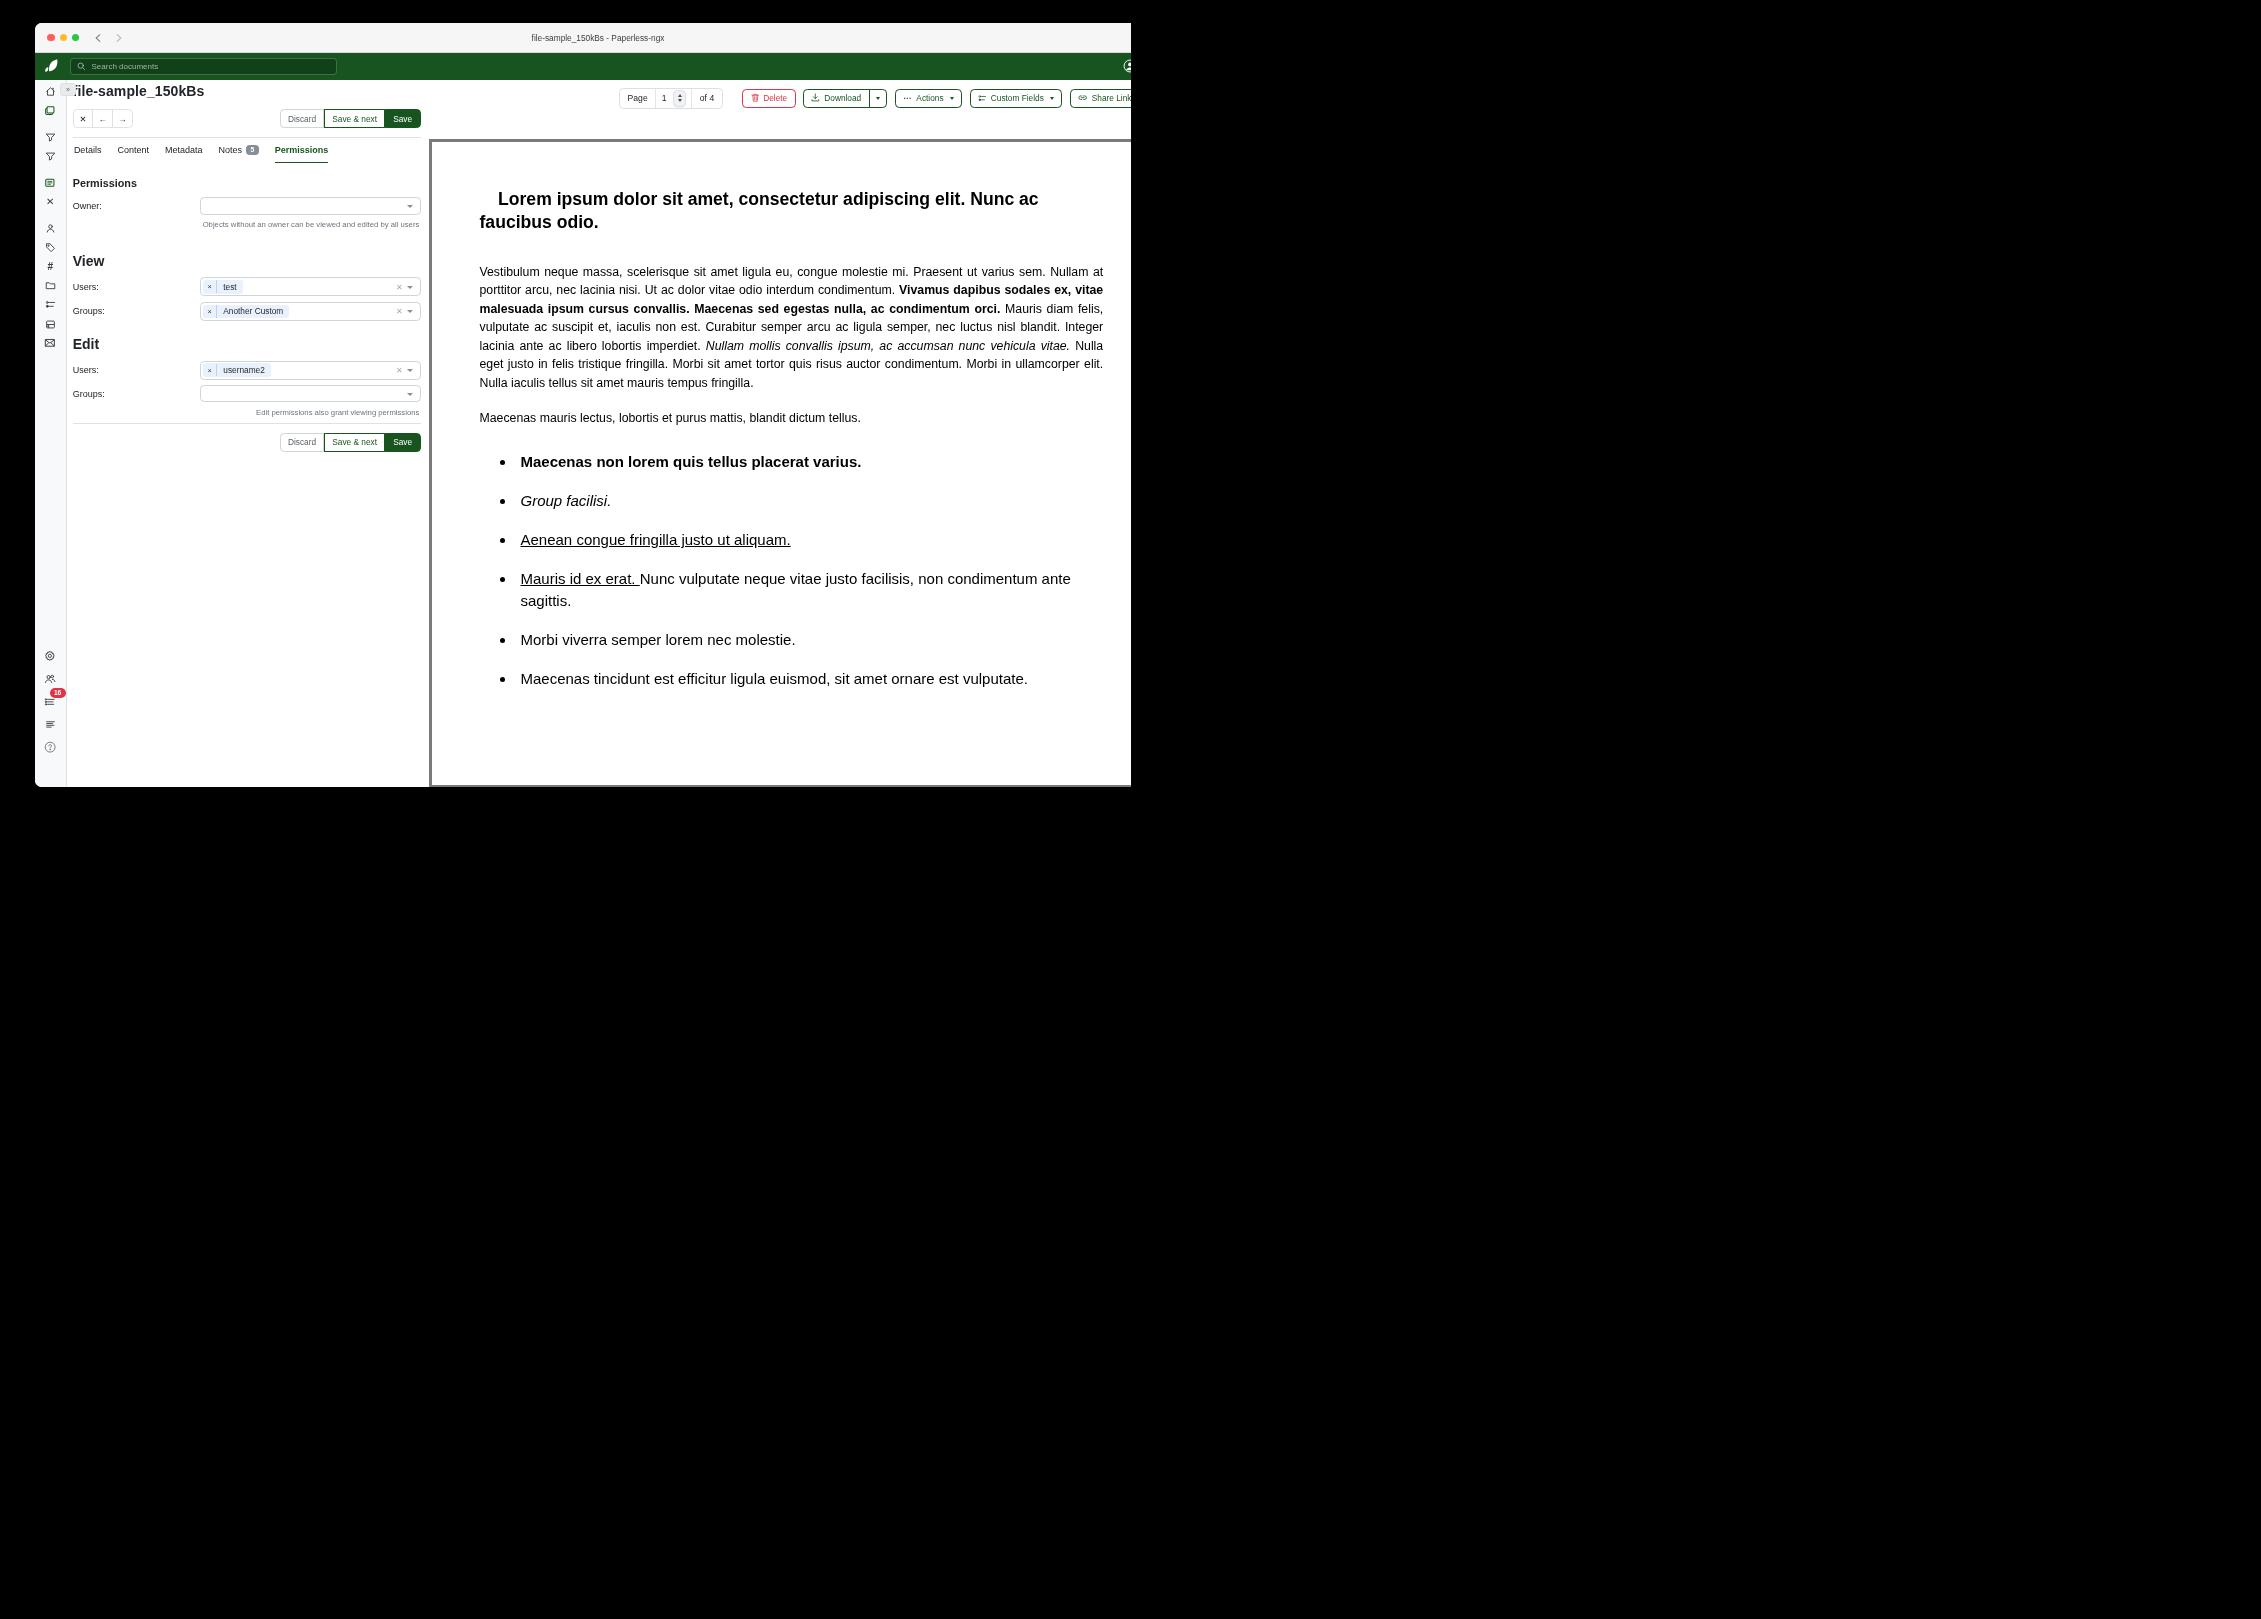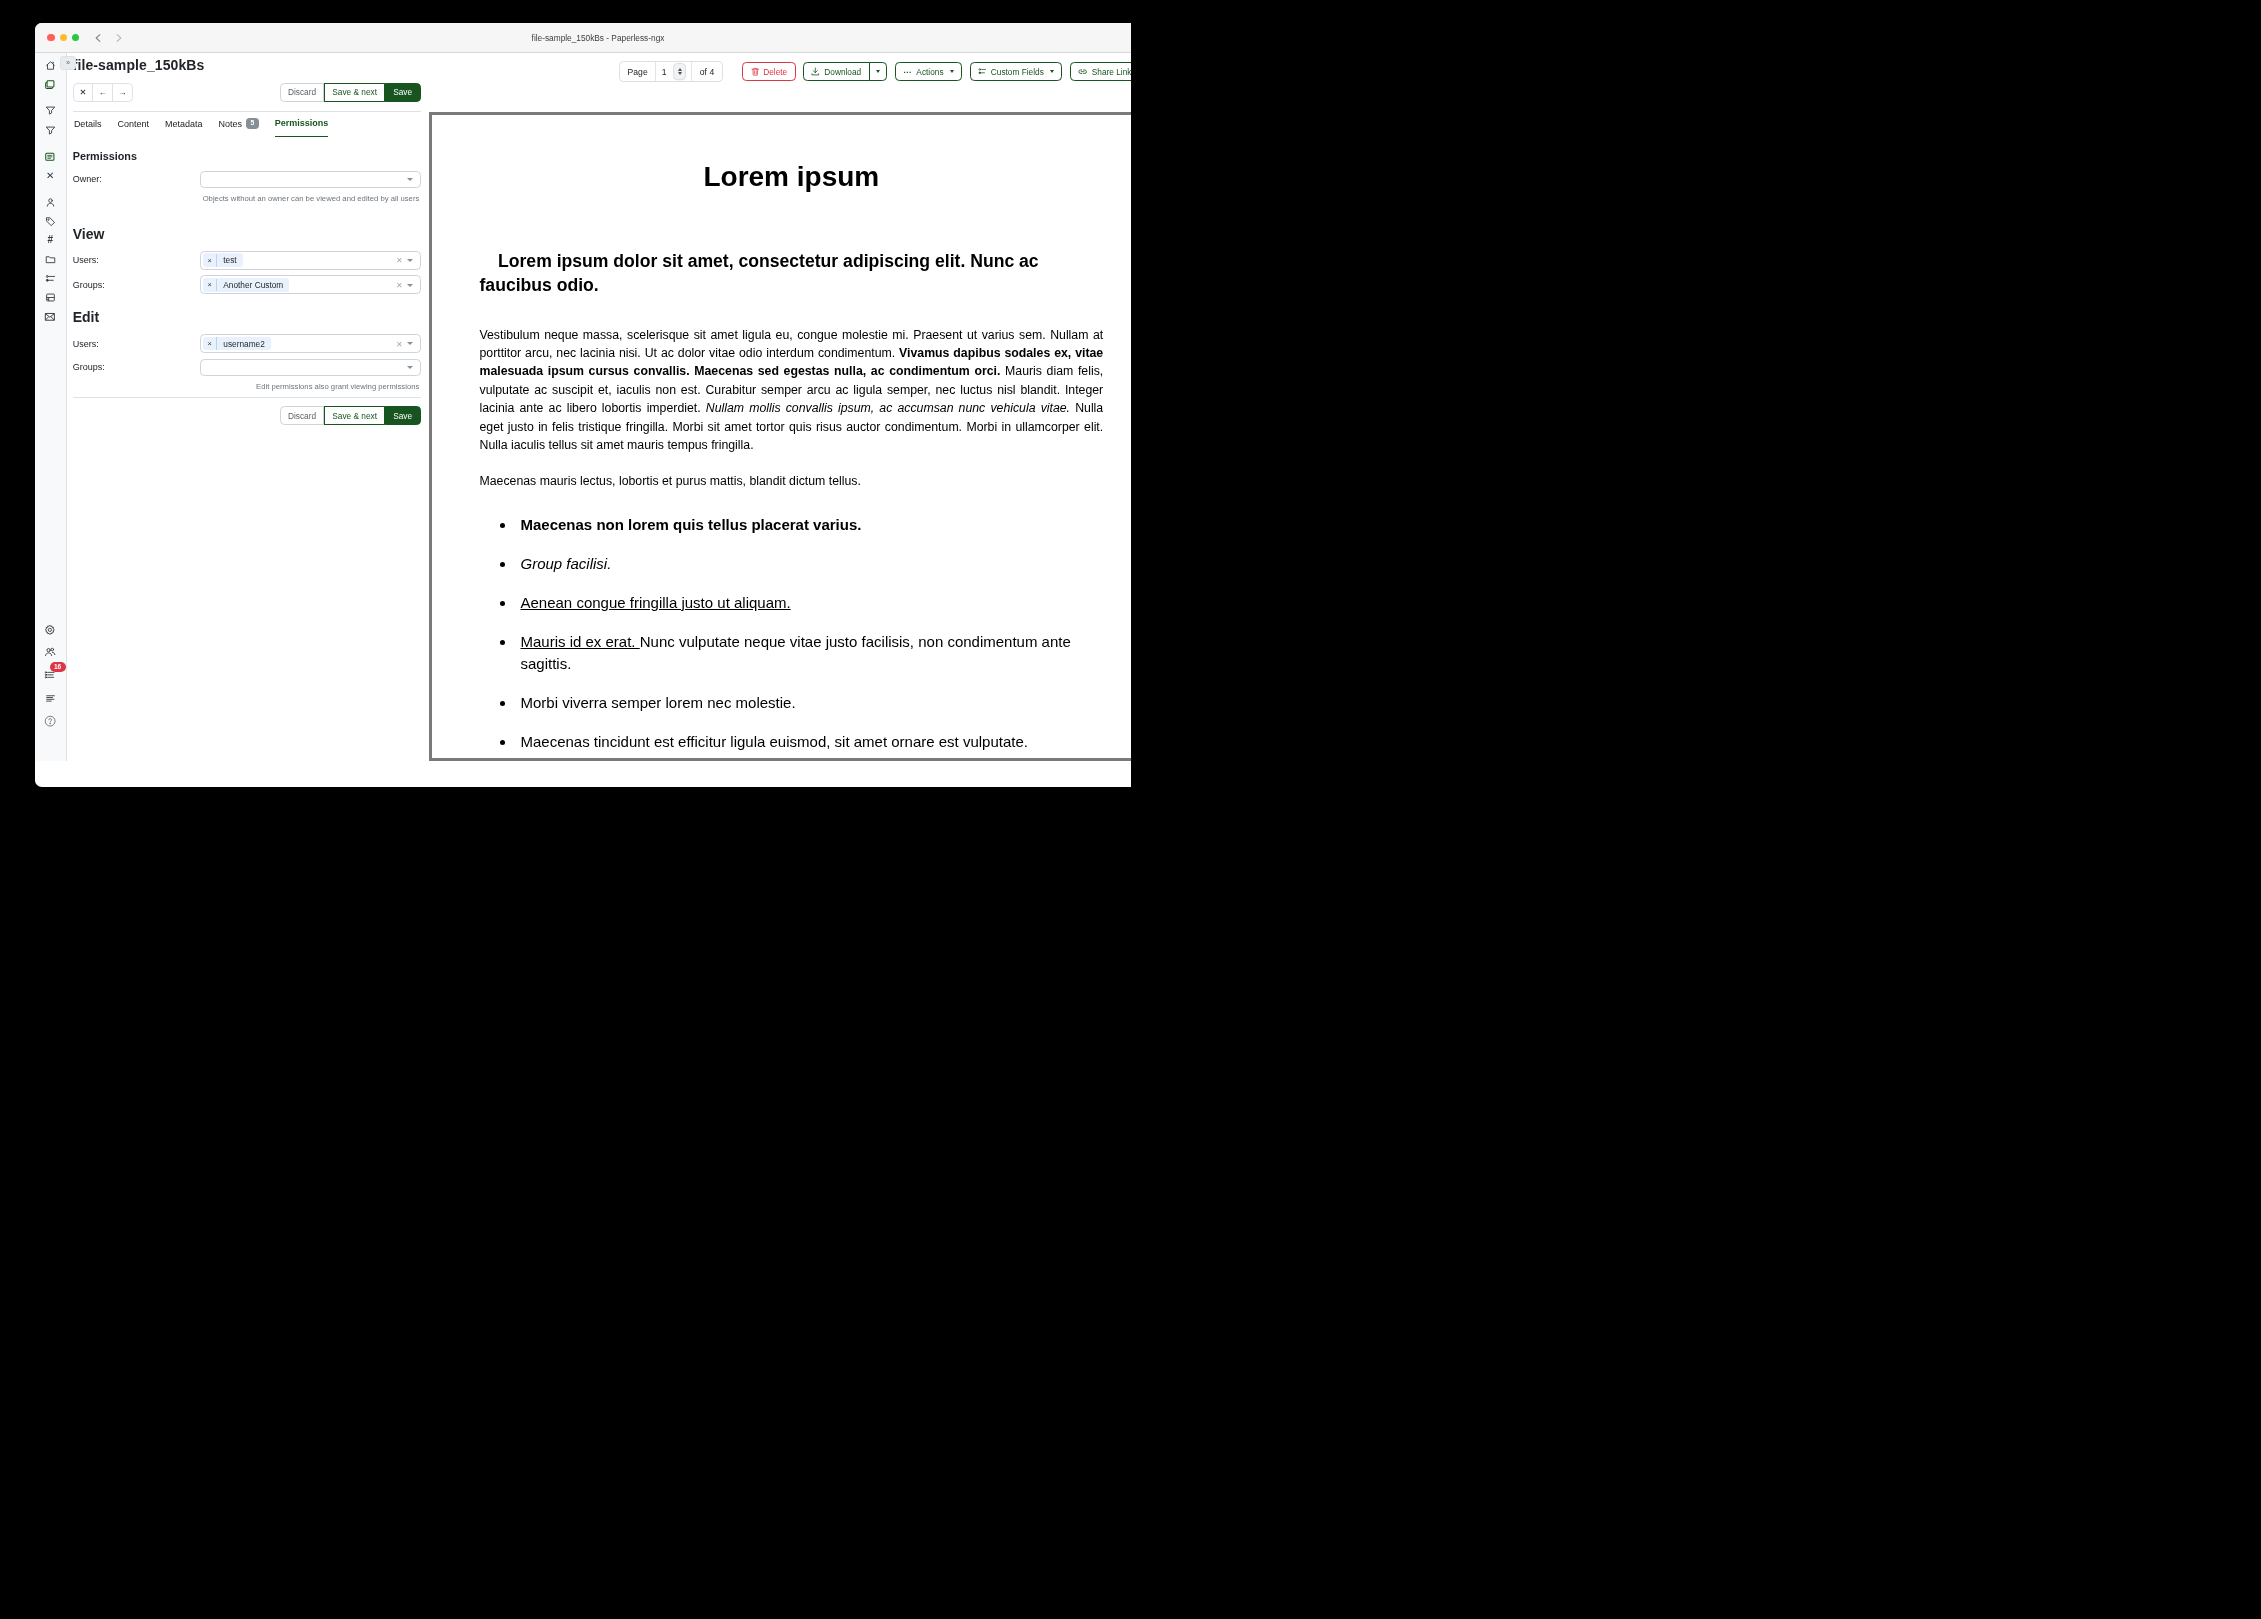--- a/index.html
+++ b/index.html
@@ -130,20 +130,47 @@
     <div class="tb-title">file-sample_150kBs - Paperless-ngx</div>
     <div class="tb-share">
       <svg width="10.5" height="11.7" viewBox="0 0 17 19" fill="none" stroke="#6f6f6f" stroke-width="1.4" stroke-linecap="round" stroke-linejoin="round">
         <path d="M4 7.5 H3 V17 H14 V7.5 H13"></path>
           <path d="M8.5 11 V1.8"></path>
           <path d="M5.6 4.4 L8.5 1.5 L11.4 4.4"></path>
       </svg>
     </div>
   </div>
 
+  <div class="navbar">
+    <span class="leaf">
+      <svg width="16.7" height="16.7" viewBox="0 0 27 27">
+        <path fill="#ffffff" d="M23 2 C14 4.5 8.5 10 9.8 21.5 C20 20.5 24.5 13 23 2 Z"></path>
+        <path fill="#ffffff" d="M8.2 14.5 C4.6 15.6 3 18.6 3.6 22.4 C7.5 22 9.6 19.3 8.2 14.5 Z"></path>
+      </svg>
+    </span>
+    <div class="search">
+      <span>
+        <svg width="8.6" height="8.6" viewBox="0 0 14 14" fill="none" stroke="#9fb3a2" stroke-width="1.5" stroke-linecap="round">
+            <circle cx="6" cy="6" r="4.3"></circle>
+            <path d="M9.3 9.3 L13 13"></path>
+          </svg>
+      </span>
+      <input type="text" placeholder="Search documents" style="">
+    </div>
+    <div class="nav-user">
+      <span>
+        <svg width="14" height="14" viewBox="0 0 24 24" fill="none" stroke="#ffffff" stroke-width="1.6">
+          <circle cx="12" cy="12" r="10.2"></circle>
+            <circle cx="12" cy="9.3" r="3.2" fill="#ffffff" stroke="none"></circle>
+          <path d="M5.2 19.4 C6.4 15.9 9 14.4 12 14.4 C15 14.4 17.6 15.9 18.8 19.4" fill="#ffffff" stroke="none"></path>
+        </svg>
+      </span>
+      <span class="caret-down"></span>
+    </div>
+  </div>
 
   <div class="content">
     <div class="expander">»</div>
 
     <aside class="sidebar">
       <span class="s-ico">
         <svg width="11" height="11" viewBox="0 0 16 16" fill="none" stroke="currentColor" stroke-width="1.3" stroke-linejoin="round">
             <path d="M2 8 L8 2.6 L14 8 M3.6 6.8 V13.4 H12.4 V6.8 M10.7 3.4 H12.4 V5"></path>
           </svg>
       </span>
@@ -429,21 +456,20 @@
                   <path d="M6.5 3 H4.5 A3 3 0 0 0 4.5 9 H6.5 M9.5 3 H11.5 A3 3 0 0 1 11.5 9 H9.5 M5.5 6 H10.5"></path>
                 </svg>
             </span>
             <span>Share Links</span>
             <span class="caret-sm"></span>
           </button>
         </div>
 
         <div class="preview">
           <div class="page">
-            <h1 class="pdf-title">Lorem ipsum</h1>
             <h2 class="pdf-h2">Lorem ipsum dolor sit amet, consectetur adipiscing elit. Nunc ac faucibus odio.</h2>
             <p class="pdf-p"><span>Vestibulum neque massa, scelerisque sit amet ligula eu, congue molestie mi. Praesent ut varius sem. Nullam at porttitor arcu, nec lacinia nisi. Ut ac dolor vitae odio interdum condimentum. </span><span class="b">Vivamus dapibus sodales ex, vitae malesuada ipsum cursus convallis. Maecenas sed egestas nulla, ac condimentum orci. </span><span>Mauris diam felis, vulputate ac suscipit et, iaculis non est. Curabitur semper arcu ac ligula semper, nec luctus nisl blandit. Integer lacinia ante ac libero lobortis imperdiet. </span><span class="i">Nullam mollis convallis ipsum, ac accumsan nunc vehicula vitae. </span><span>Nulla eget justo in felis tristique fringilla. Morbi sit amet tortor quis risus auctor condimentum. Morbi in ullamcorper elit. Nulla iaculis tellus sit amet mauris tempus fringilla.</span></p>
             <p class="pdf-p left">Maecenas mauris lectus, lobortis et purus mattis, blandit dictum tellus.</p>
             <ul class="pdf-ul">
               <li><span class="b">Maecenas non lorem quis tellus placerat varius.</span></li>
               <li><span class="i">Group facilisi.</span></li>
               <li><span class="u">Aenean congue fringilla justo ut aliquam. </span></li>
               <li><span class="u">Mauris id ex erat. </span><span>Nunc vulputate neque vitae justo facilisis, non condimentum ante sagittis.</span></li>
               <li><span>Morbi viverra semper lorem nec molestie.</span></li>
               <li><span>Maecenas tincidunt est efficitur ligula euismod, sit amet ornare est vulputate.</span></li>

